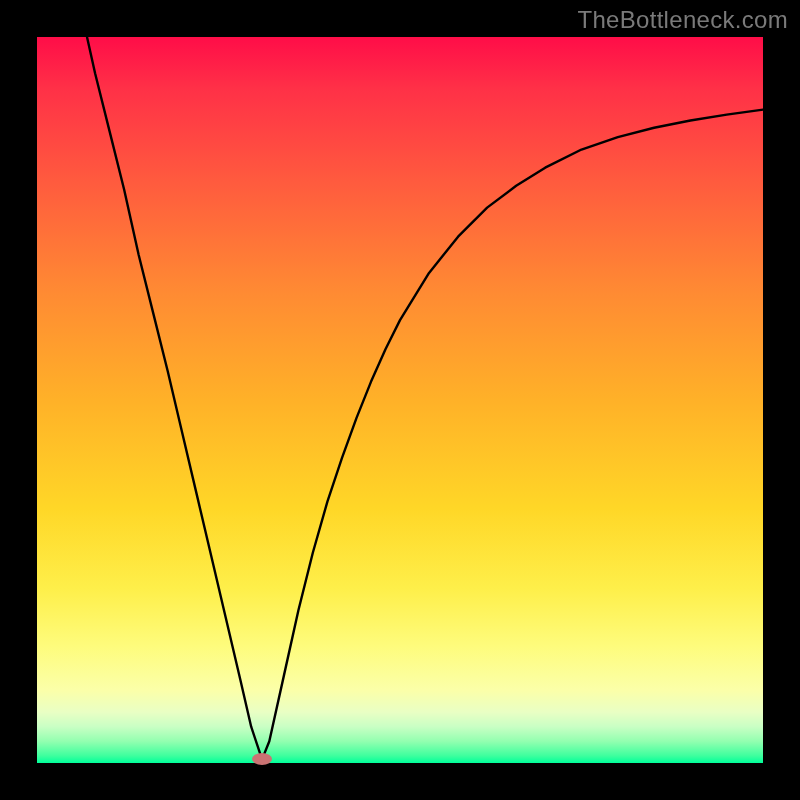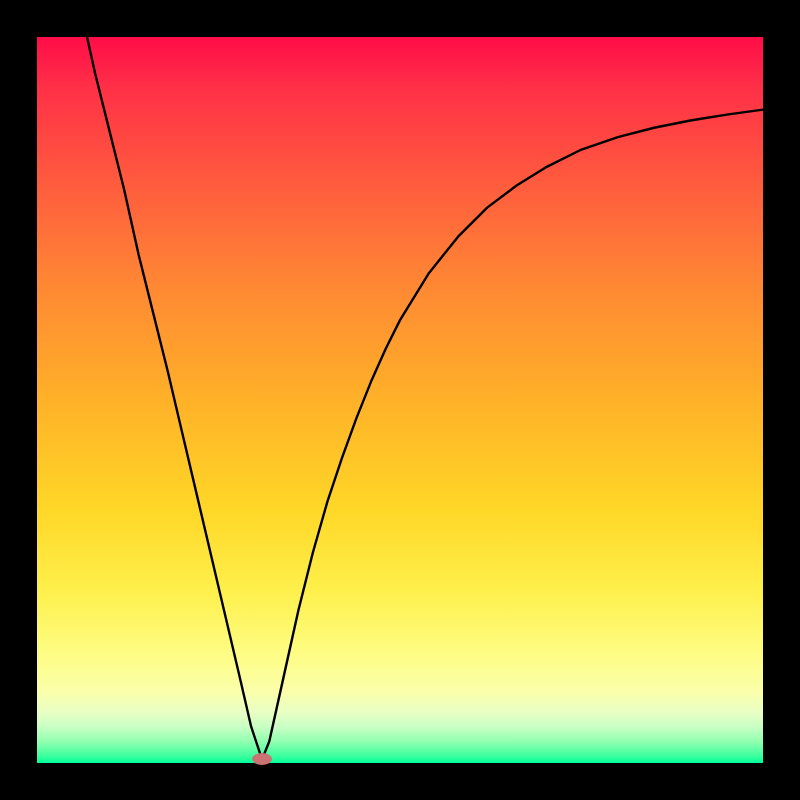--- a/index.html
+++ b/index.html
@@ -77,14 +77,15 @@
   <div class="plot-area">
 
     <svg class="curve" viewBox="0 0 726 726" preserveAspectRatio="none">
       <path id="curve-path" fill="none" stroke="#000" stroke-width="2.4" stroke-linejoin="round" stroke-linecap="round" d="M 43.56 -29.04 L 58.08 36.30 L 72.60 94.38 L 87.12 152.46 L 101.64 217.80 L 116.16 275.88 L 130.68 333.96 L 145.20 395.67 L 159.72 457.38 L 174.24 519.09 L 188.76 580.80 L 203.28 642.51 L 214.17 689.70 L 225.06 722.37 L 232.32 704.22 L 246.84 638.88 L 261.36 573.54 L 275.88 515.46 L 290.40 464.64 L 304.92 421.08 L 319.44 381.15 L 333.96 344.85 L 348.48 312.18 L 363.00 283.14 L 392.04 235.95 L 421.08 199.65 L 450.12 170.61 L 479.16 148.83 L 508.20 130.68 L 544.50 112.53 L 580.80 100.19 L 617.10 90.75 L 653.40 83.49 L 689.70 77.68 L 726.00 72.60"></path>
     </svg>
 
     <div id="min-marker" class="marker" style="left: 225.06px; top: 722.37px;"></div>
 
   </div>
 
+  <div class="watermark">TheBottleneck.com</div>
 
 </div>
 
 </body></html>

